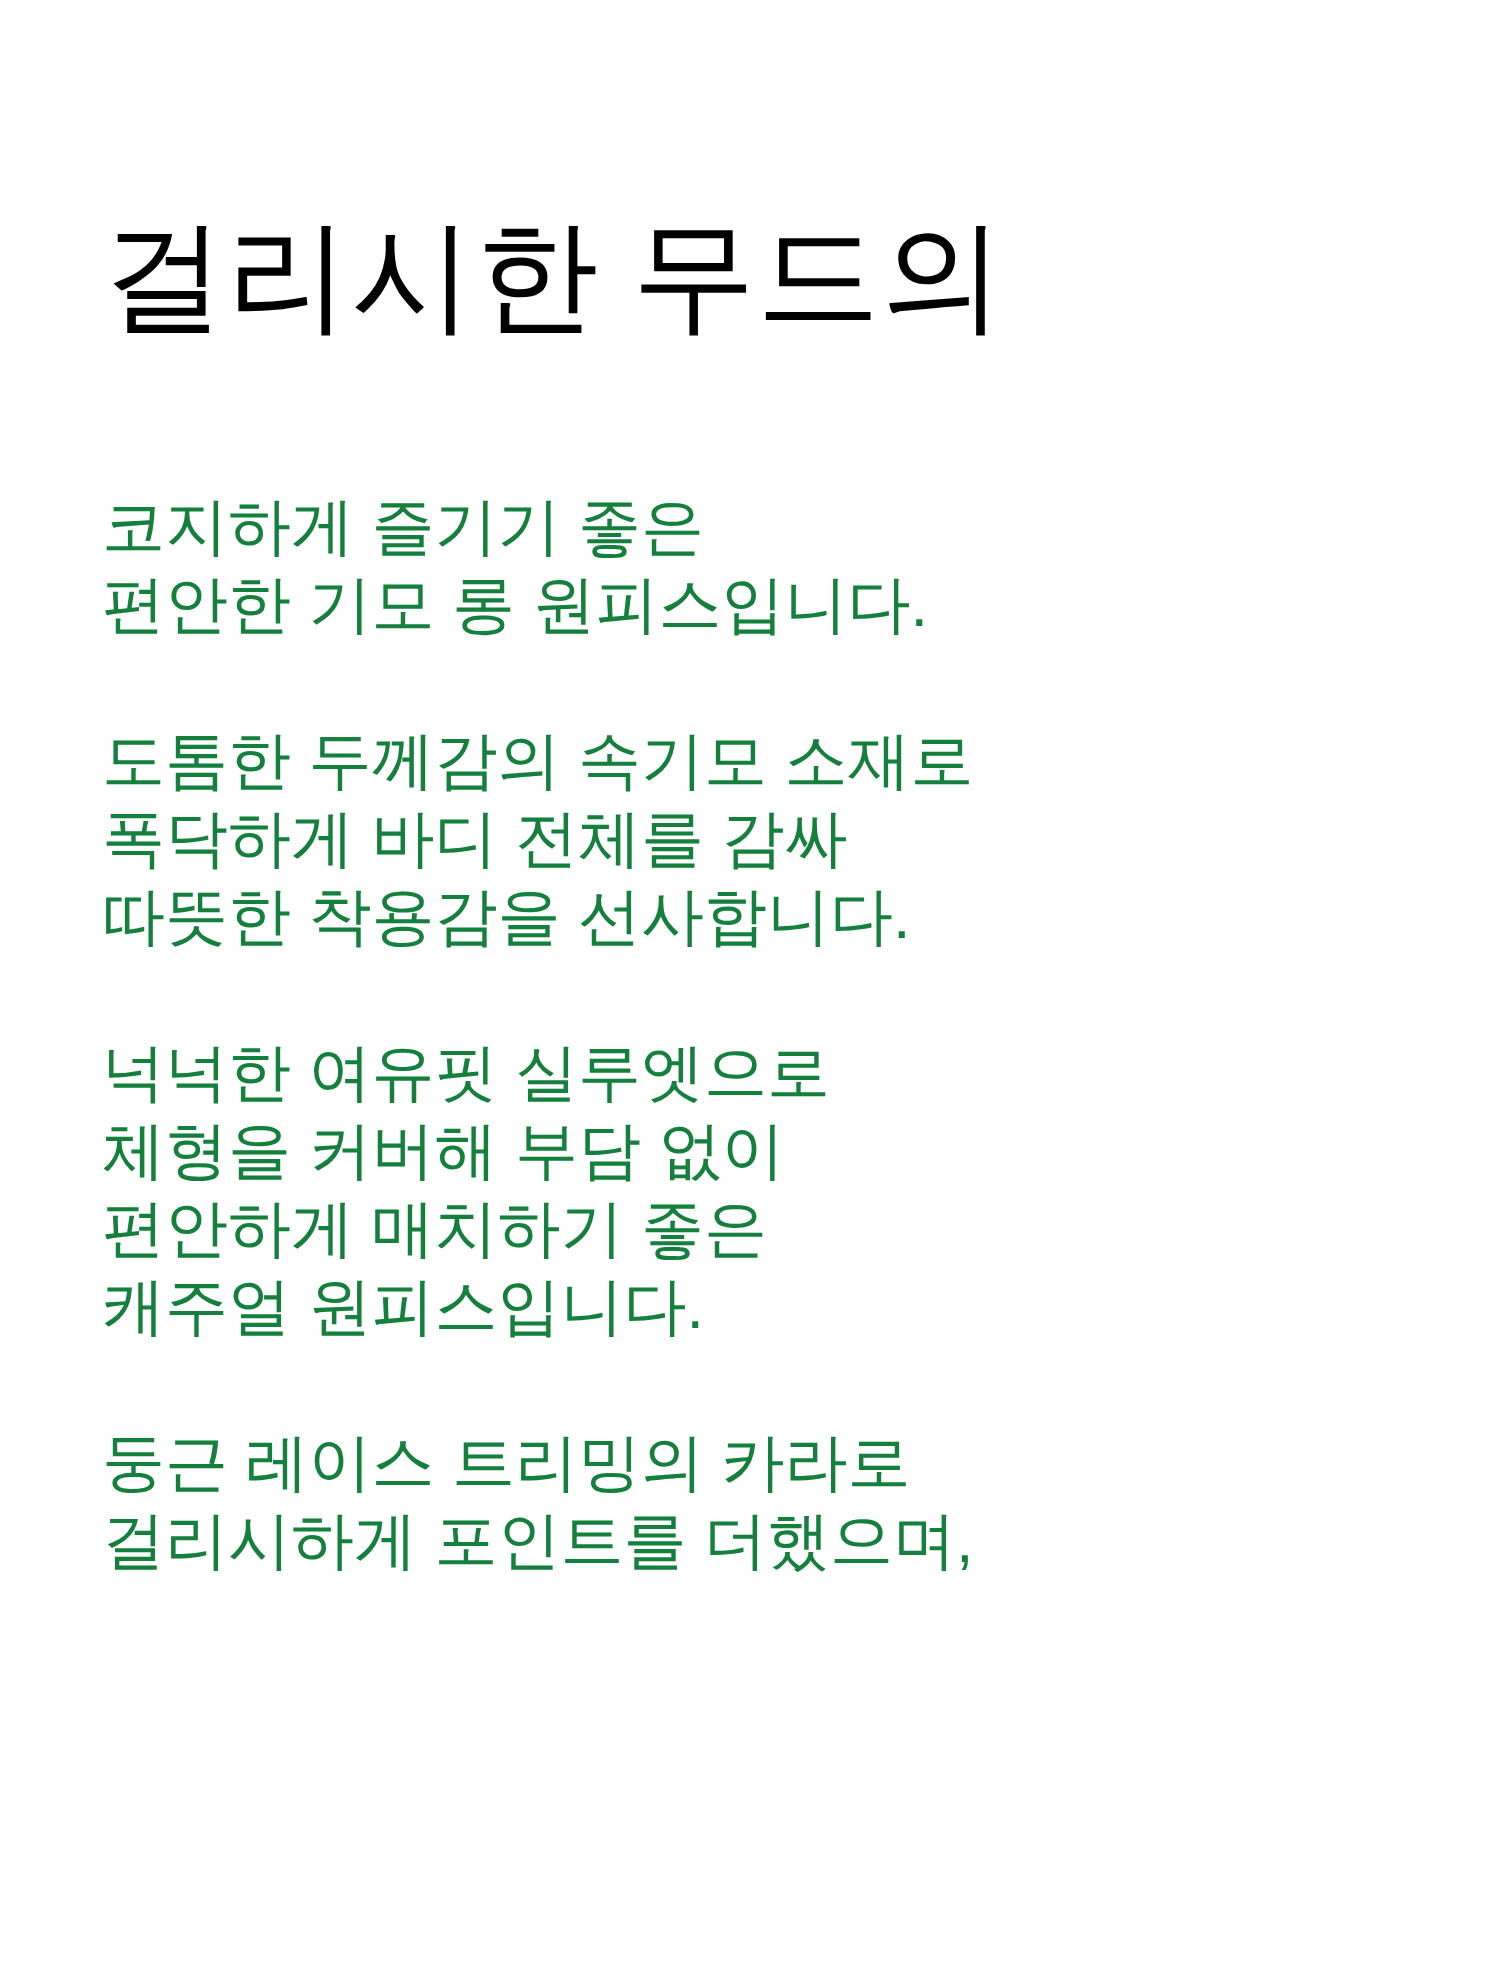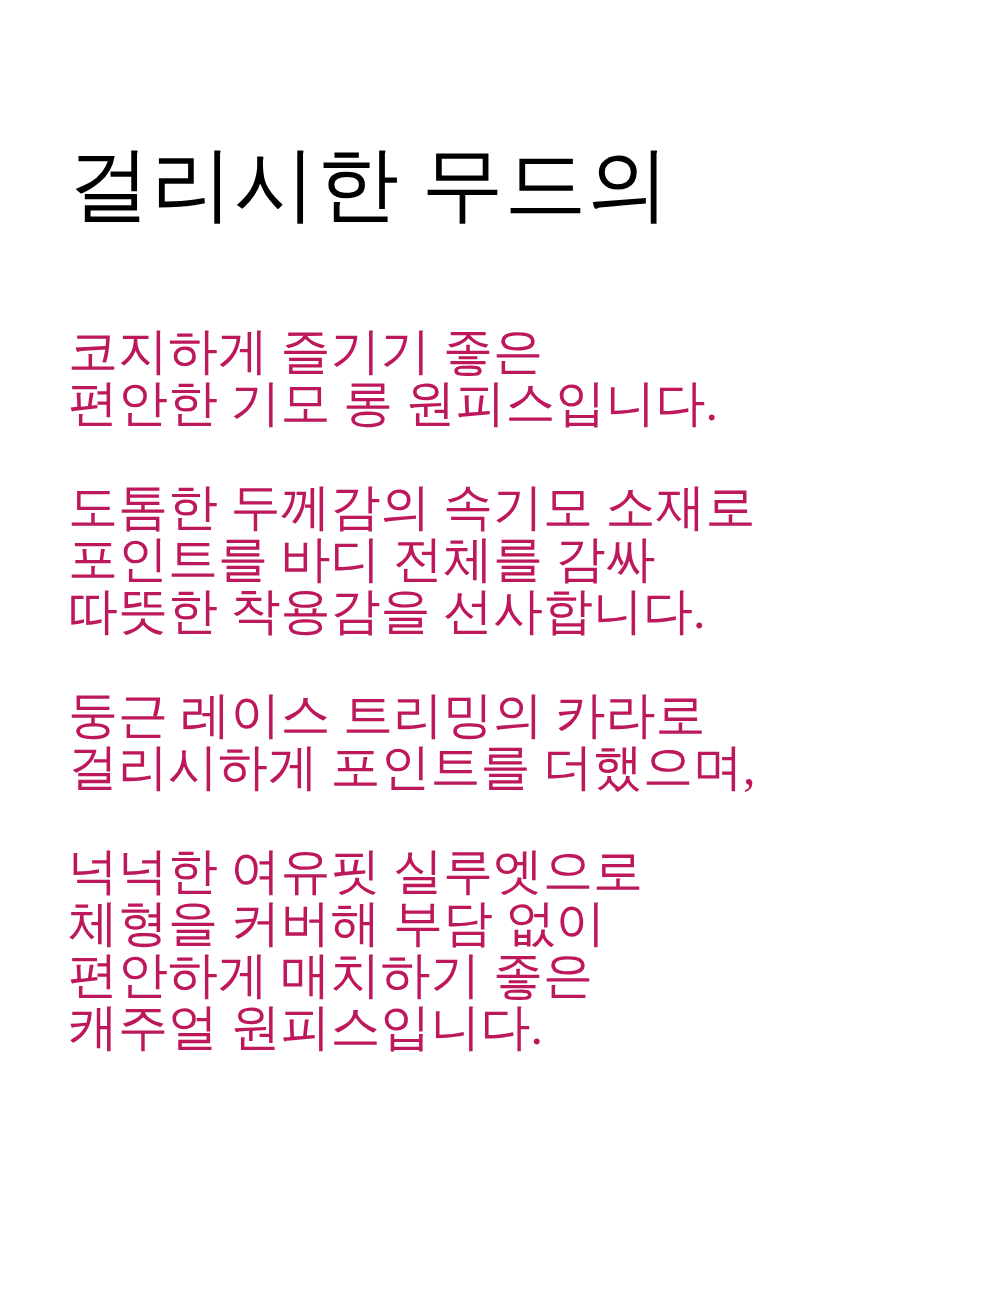--- a/index.html
+++ b/index.html
@@ -33,45 +33,44 @@
     display: block;
   }
   .title-line.bold {
     font-weight: 700;
   }
   .description {
     margin-top: 86px;
   }
   .description p {
     margin: 0 0 52px 0;
-    font-size: 50px;
+    font-size: 42px;
     line-height: 52px;
     font-weight: 400;
     letter-spacing: 0;
-    color: #be185d;
+    color: #15803d;
     white-space: pre-line;
-    font-family: Liberation Serif, serif;
   }
 </style>
 </head>
 <body>
 
 <div class="page">
 
   <h1 class="title">
     <span class="title-line">걸리시한 무드의</span>
   </h1>
 
   <div class="description">
     <p>코지하게 즐기기 좋은
 편안한 기모 롱 원피스입니다.</p>
     <p>도톰한 두께감의 속기모 소재로
-포인트를 바디 전체를 감싸
+폭닥하게 바디 전체를 감싸
 따뜻한 착용감을 선사합니다.</p>
-    <p>둥근 레이스 트리밍의 카라로
-걸리시하게 포인트를 더했으며,</p>
     <p>넉넉한 여유핏 실루엣으로
 체형을 커버해 부담 없이
 편안하게 매치하기 좋은
 캐주얼 원피스입니다.</p>
+    <p>둥근 레이스 트리밍의 카라로
+걸리시하게 포인트를 더했으며,</p>
   </div>
 
 </div>
 
 </body></html>

